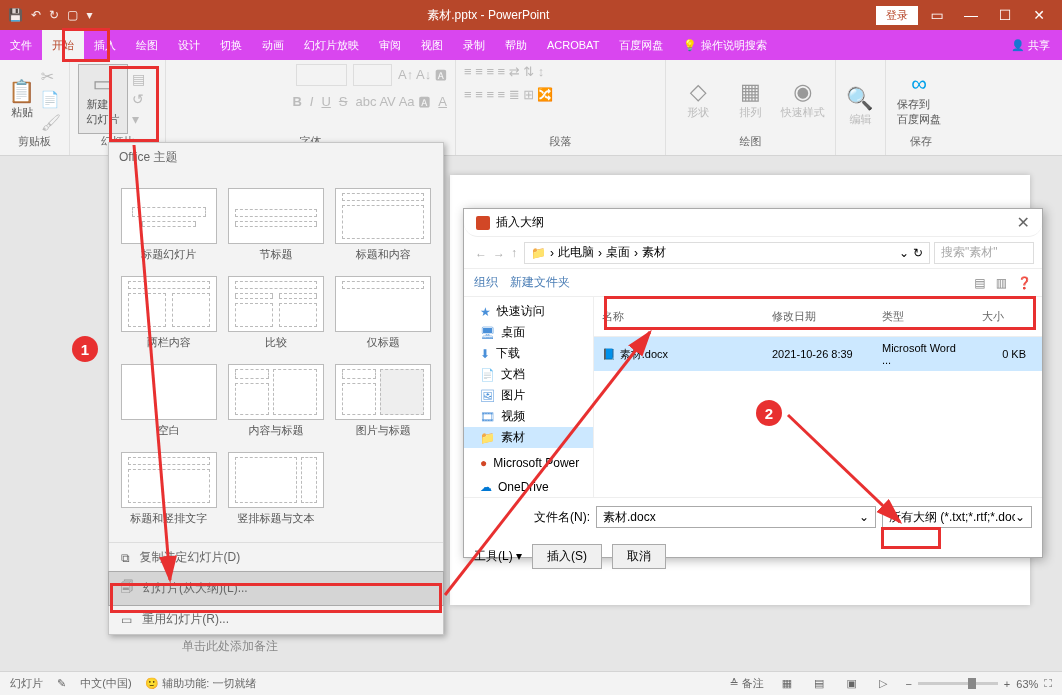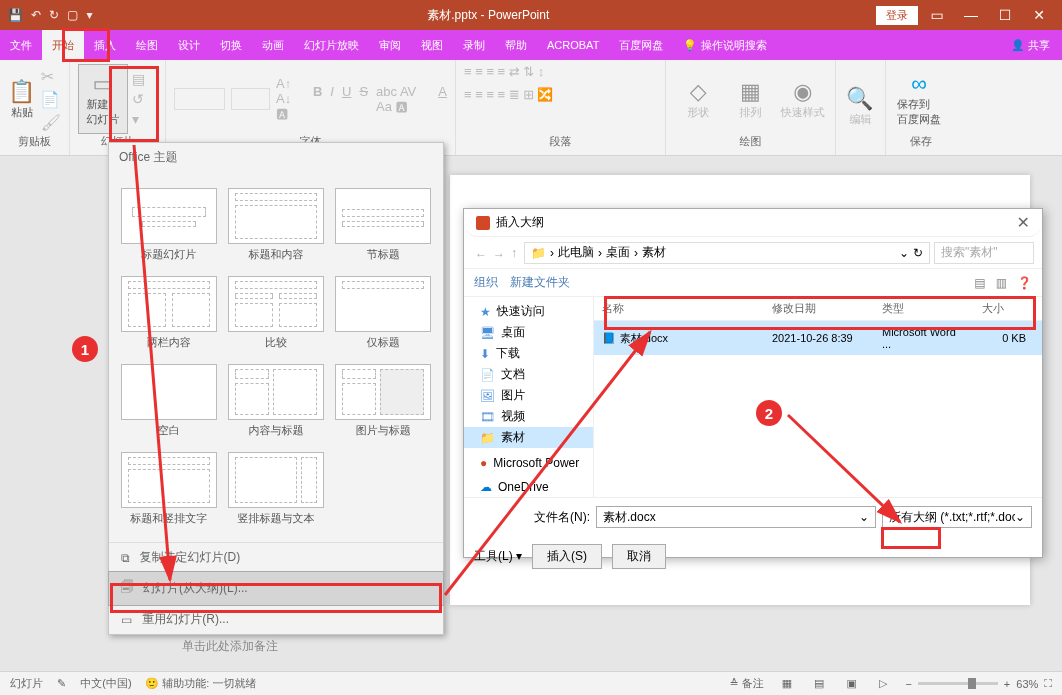--- a/index.html
+++ b/index.html
@@ -60,21 +60,21 @@
 .filedlg .navbar .search { width: 100px; border: 1px solid #ddd; height: 22px; padding: 0 6px; color: #aaa; display:flex;align-items:center; }
 .filedlg .toolbar { height: 28px; display: flex; align-items: center; justify-content: space-between; padding: 0 10px; border-bottom: 1px solid #eee; }
 .filedlg .toolbar .left span { color: #4a7db5; padding-right: 12px; cursor: pointer; }
 .filedlg .toolbar .right span { color: #888; padding-left: 10px; cursor: pointer; }
 .filedlg .body { display: flex; height: 200px; }
 .filedlg .tree { width: 130px; border-right: 1px solid #eee; padding: 4px 0; overflow: hidden; }
 .filedlg .tree .node { padding: 2px 6px 2px 16px; display: flex; align-items: center; gap: 6px; cursor: pointer; }
 .filedlg .tree .node.sel { background: #cce8ff; }
 .filedlg .files { flex: 1; }
 .filedlg .files .hdr { display: flex; border-bottom: 1px solid #eee; font-size: 11px; color: #666; }
-.filedlg .files .hdr div { padding: 4px 8px; }
+.filedlg .files .hdr div { padding: 12px 8px; }
 .filedlg .files .row { display: flex; align-items: center; font-size: 11px; padding: 2px 0; cursor: pointer; }
 .filedlg .files .row.sel { background: #cce8ff; }
 .filedlg .files .row div { padding: 3px 8px; }
 .filedlg .bottom { border-top: 1px solid #eee; padding: 8px 10px; display: flex; flex-direction: column; gap: 16px; }
 .filedlg .fn-row { display: flex; align-items: center; gap: 6px; }
 .filedlg .fn-row .combo { border: 1px solid #aaa; height: 22px; padding: 0 6px; display: flex; align-items: center; justify-content: space-between; }
 .filedlg .btns { display: flex; justify-content: flex-start; gap: 10px; align-items: center; }
 .filedlg .btn { border: 1px solid #aaa; padding: 3px 14px; cursor: pointer; background: #f0f0f0; }
 
 
@@ -155,21 +155,21 @@
         </div>
       <div style="display:flex;flex-direction:column;gap:4px;color:#bbb;font-size:14px">
         <span>▤</span>
         <span>↺</span>
         <span>▾</span>
       </div>
     </div>
     <div class="label">幻灯片</div>
   </div>
   <div class="group" style="width:290px">
-    <div class="controls grey" style="flex-direction:row;align-items:center;gap:8px;font-size:13px;color:#bbb">
+    <div class="controls grey" style="flex-direction:column;align-items:flex-end;gap:8px;font-size:13px;color:#bbb">
       <div style="display:flex;gap:6px;align-items:center"><span style="border:1px solid #ddd;padding:1px 30px 1px 6px">　</span><span style="border:1px solid #ddd;padding:1px 12px">　</span> A↑ A↓ 🅰</div>
       <div style="display:flex;gap:8px"><b>B</b> <i>I</i> <u>U</u> <s>S</s> abc AV Aa 🅰 <u>A</u></div>
     </div>
     <div class="label">字体</div>
   </div>
   <div class="group" style="width:210px">
     <div class="controls grey" style="flex-direction:column;align-items:flex-start;gap:8px;font-size:13px;color:#bbb">
       <div style="display:flex;gap:6px">≡ ≡ ≡ ≡ ⇄ ⇅ ↕</div>
       <div style="display:flex;gap:6px">≡ ≡ ≡ ≡ ≣ ⊞ 🔀</div>
     </div>
@@ -221,31 +221,31 @@
   <div class="layouts">
     <div class="layout">
         <div class="thumb">
           <div class="dashed" style="left:10px;top:18px;right:10px;height:10px"></div>
           <div class="dashed" style="left:20px;top:32px;right:20px;height:6px"></div>
         </div>
         <div class="lname">标题幻灯片</div>
       </div>
     <div class="layout">
         <div class="thumb">
+          <div class="dashed" style="left:6px;top:20px;right:6px;height:8px"></div>
+          <div class="dashed" style="left:6px;top:32px;right:6px;height:6px"></div>
+        </div>
+        <div class="lname">节标题</div>
+      </div>
+    <div class="layout">
+        <div class="thumb">
           <div class="dashed" style="left:6px;top:4px;right:6px;height:8px"></div>
           <div class="dashed" style="left:6px;top:16px;right:6px;bottom:4px"></div>
         </div>
         <div class="lname">标题和内容</div>
-      </div>
-    <div class="layout">
-        <div class="thumb">
-          <div class="dashed" style="left:6px;top:20px;right:6px;height:8px"></div>
-          <div class="dashed" style="left:6px;top:32px;right:6px;height:6px"></div>
-        </div>
-        <div class="lname">节标题</div>
       </div>
     <div class="layout">
         <div class="thumb">
           <div class="dashed" style="left:6px;top:4px;right:6px;height:8px"></div>
           <div class="dashed" style="left:6px;top:16px;width:38px;bottom:4px"></div>
           <div class="dashed" style="right:6px;top:16px;width:38px;bottom:4px"></div>
         </div>
         <div class="lname">两栏内容</div>
       </div>
     <div class="layout">

